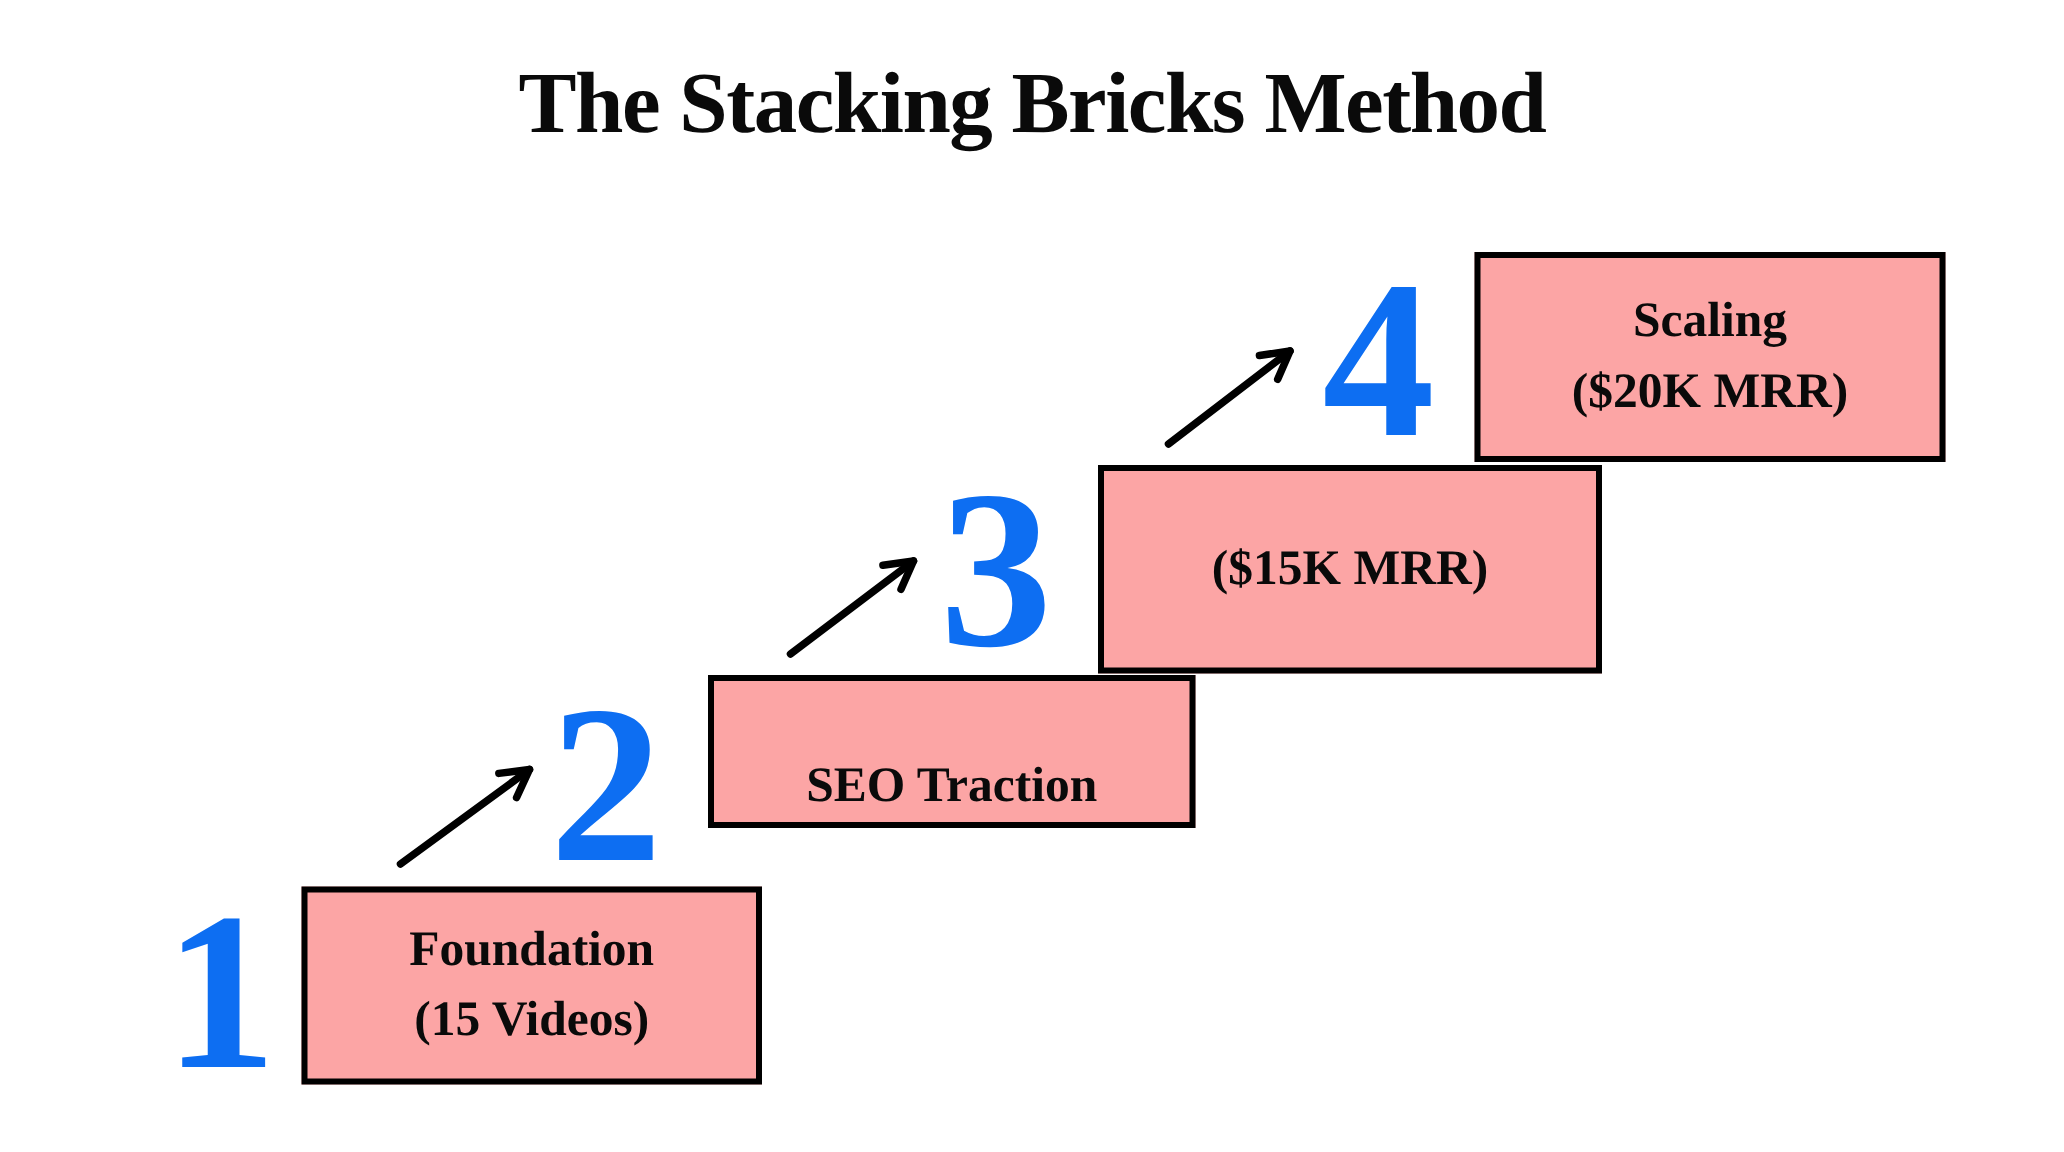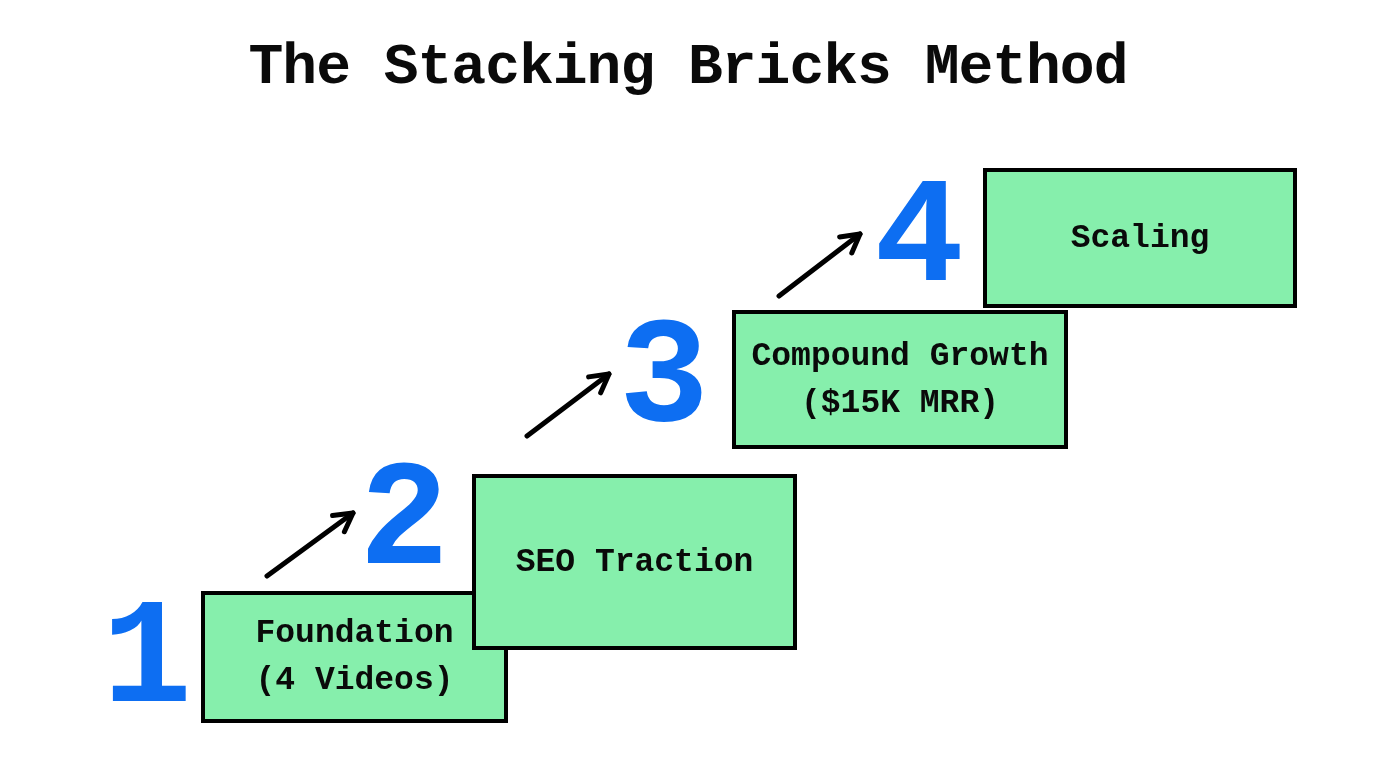--- a/index.html
+++ b/index.html
@@ -6,21 +6,21 @@
     margin: 0;
     padding: 0;
     background: #ffffff;
   }
   .canvas {
     position: relative;
     width: 1376px;
     height: 768px;
     background: #ffffff;
     overflow: hidden;
-    font-family: Liberation Mono, monospace;
+    font-family: Liberation Serif, serif;
     color: #0a0a0a;
   }
   .title {
     position: absolute;
     top: 35px;
     left: 0;
     width: 100%;
     margin: 0;
     text-align: center;
     font-size: 58px;
@@ -46,34 +46,34 @@
     color: #0d6ef2;
     letter-spacing: -2px;
   }
   .num-1 { left: 86px;  top: 586px; }
   .num-2 { left: 343px; top: 448px; }
   .num-3 { left: 603px; top: 305px; }
   .num-4 { left: 858px; top: 165px; }
   .step-box {
     position: absolute;
     box-sizing: border-box;
-    background: #86efac;
+    background: #fca5a5;
     border: 4px solid #000000;
     display: flex;
     flex-direction: column;
     justify-content: center;
     align-items: center;
     text-align: center;
     font-size: 33px;
     font-weight: 700;
     line-height: 47px;
     color: #0a0a0a;
   }
   .box-1 { left: 201px; top: 591px; width: 307px; height: 132px; }
-  .box-2 { left: 472px; top: 474px; width: 325px; height: 176px; }
+  .box-2 { left: 472px; top: 450px; width: 325px; height: 102px; justify-content: flex-end; }
   .box-3 { left: 732px; top: 310px; width: 336px; height: 139px; }
   .box-4 { left: 983px; top: 168px; width: 314px; height: 140px; }
 </style>
 </head>
 <body>
 
 <div class="canvas">
 
   <h1 class="title">The Stacking Bricks Method</h1>
 
@@ -84,32 +84,32 @@
       </marker>
     </defs>
     <line x1="267" y1="576" x2="353" y2="513" stroke="#000000" stroke-width="5" stroke-linecap="round" marker-end="url(#arrowhead)"></line>
     <line x1="527" y1="436" x2="609" y2="374" stroke="#000000" stroke-width="5" stroke-linecap="round" marker-end="url(#arrowhead)"></line>
     <line x1="779" y1="296" x2="860" y2="234" stroke="#000000" stroke-width="5" stroke-linecap="round" marker-end="url(#arrowhead)"></line>
   </svg>
 
   <div class="step-number num-1">1</div>
   <div class="step-box box-1">
     <div>Foundation</div>
-    <div>(4 Videos)</div>
+    <div>(15 Videos)</div>
   </div>
 
   <div class="step-number num-2">2</div>
   <div class="step-box box-2">
     <div>SEO Traction</div>
   </div>
 
   <div class="step-number num-3">3</div>
   <div class="step-box box-3">
-    <div>Compound Growth</div>
     <div>($15K MRR)</div>
   </div>
 
   <div class="step-number num-4">4</div>
   <div class="step-box box-4">
     <div>Scaling</div>
+    <div>($20K MRR)</div>
   </div>
 
 </div>
 
 </body></html>

